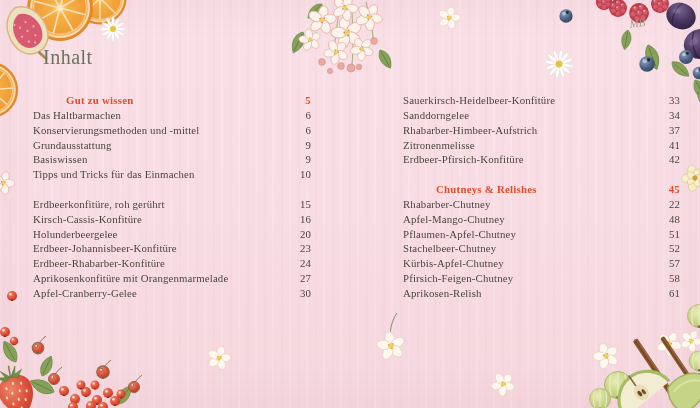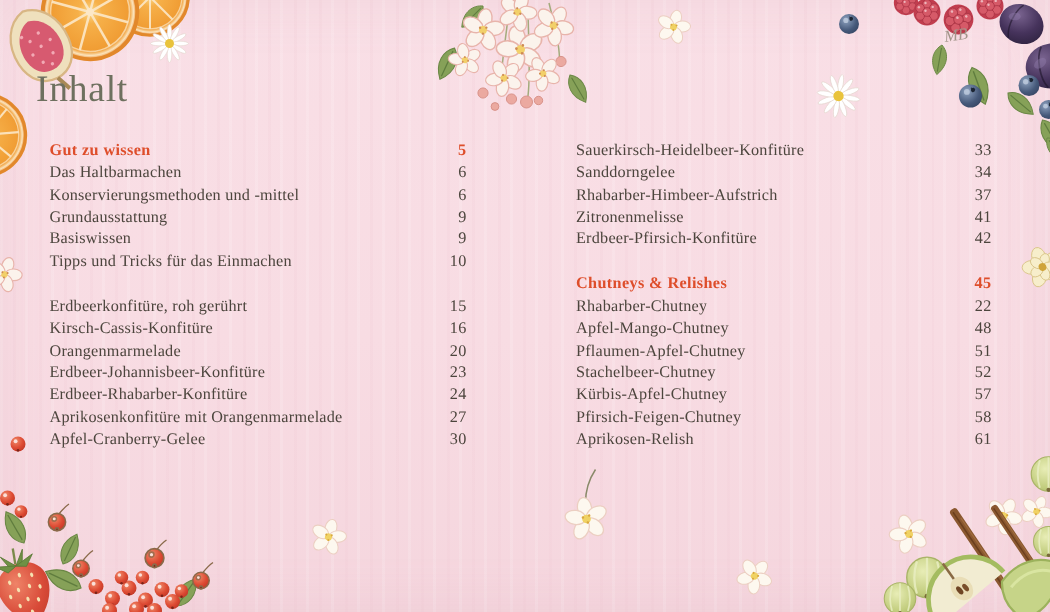--- a/index.html
+++ b/index.html
@@ -14,34 +14,34 @@
   body{font-family:"Liberation Serif","DejaVu Serif",serif;}
   .page{
     position:relative;width:700px;height:408px;overflow:hidden;
     background:
       repeating-linear-gradient(90deg, rgba(255,255,255,.14) 0 2px, rgba(255,255,255,0) 2px 9px, rgba(239,199,210,.18) 9px 11px, rgba(255,255,255,0) 11px 17px),
       linear-gradient(180deg,#f9dfe6 0%,#f8dce3 55%,#f5d6de 100%);
     box-shadow:inset 0 0 40px rgba(201,141,158,.12);
   }
   .deco-layer{position:absolute;left:0;top:0;width:700px;height:408px;pointer-events:none;}
   .page-title{
-    position:absolute;left:24px;top:46px;
-    font-size:25px;font-weight:400;letter-spacing:.5px;color:var(--title-text);
+    position:absolute;left:43px;top:46px;
+    font-size:20px;font-weight:400;letter-spacing:.5px;color:var(--title-text);
   }
   .toc-col{position:absolute;top:93px;}
   .toc-col.left{left:33px;width:278px;}
-  .toc-col.right{left:384px;width:277px;}
+  .toc-col.right{left:403px;width:277px;}
   .toc-row{
     display:flex;justify-content:space-between;align-items:center;
     height:14.75px;font-size:10.8px;letter-spacing:.15px;color:var(--item-text);
     white-space:nowrap;
   }
   .toc-row .toc-label{overflow:hidden;}
   .toc-row .toc-page{margin-left:8px;}
-  .toc-row.section{color:var(--accent);font-weight:bold;letter-spacing:.25px;}
+  .toc-row.section{color:var(--accent);font-weight:bold;letter-spacing:.25px;margin-left:33px;}
   .toc-row.spacer{height:15.2px;}
 </style>
 </head>
 <body>
 
 <div class="page">
 
   <svg class="deco-layer" viewBox="0 0 700 408" aria-hidden="true">
     <defs>
       <radialGradient id="berryRed" cx="0.35" cy="0.3" r="0.95">
@@ -435,21 +435,21 @@
     </div>
       <div class="toc-row item">
       <span class="toc-label">Erdbeerkonfitüre, roh gerührt</span>
       <span class="toc-page">15</span>
     </div>
       <div class="toc-row item">
       <span class="toc-label">Kirsch-Cassis-Konfitüre</span>
       <span class="toc-page">16</span>
     </div>
       <div class="toc-row item">
-      <span class="toc-label">Orangenmarmelade</span>
+      <span class="toc-label">Holunderbeergelee</span>
       <span class="toc-page">20</span>
     </div>
       <div class="toc-row item">
       <span class="toc-label">Erdbeer-Johannisbeer-Konfitüre</span>
       <span class="toc-page">23</span>
     </div>
       <div class="toc-row item">
       <span class="toc-label">Erdbeer-Rhabarber-Konfitüre</span>
       <span class="toc-page">24</span>
     </div>

